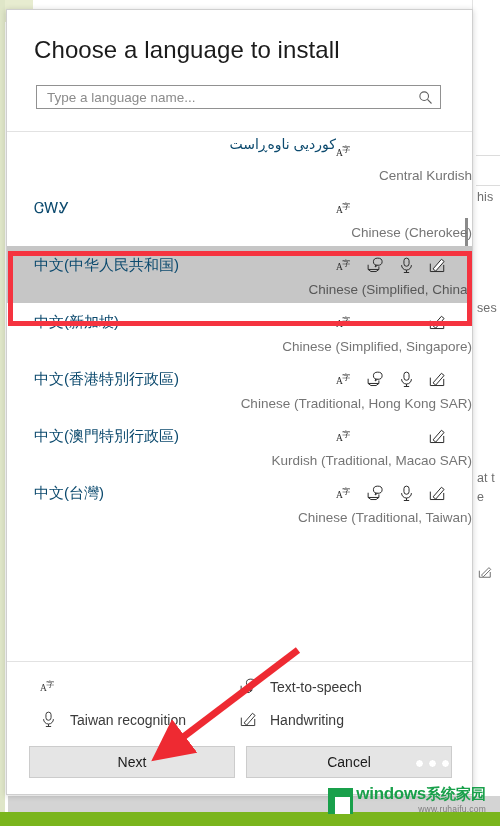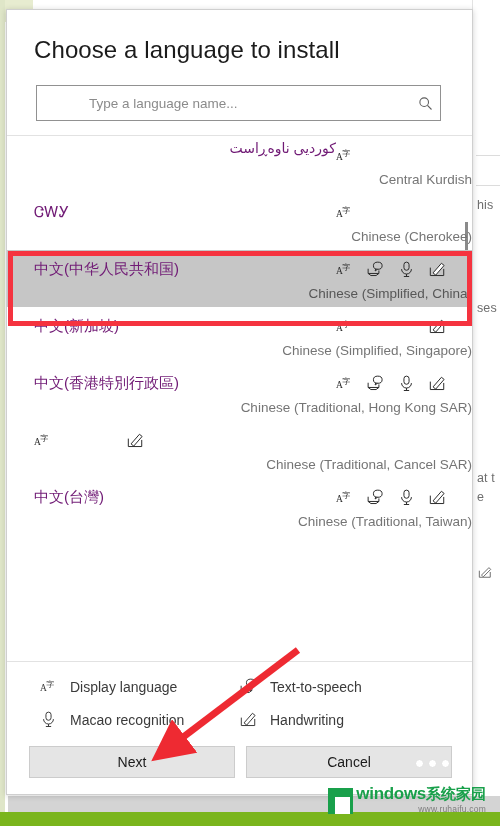--- a/index.html
+++ b/index.html
@@ -90,29 +90,28 @@
 
   .dlg-title {
     font-size: 24px;
     color: #1b1b1b;
     font-weight: 400;
     margin: 26px 0 0 27px;
     letter-spacing: .1px;
   }
 
   .search-wrap {
-    margin: 21px 0 0 29px;
+    margin: 21px 0 8px 29px;
     width: 405px;
-    height: 36px;
+    height: 24px;
     border: 1px solid #919191;
     box-sizing: border-box;
     display: flex;
     align-items: center;
     background: #fff;
-    padding-left: 42px;
   }
   .search-input {
     flex: 1;
     border: 0;
     outline: none;
     font-family: inherit;
     font-size: 13.5px;
     color: #2b2b2b;
     padding: 0 8px 0 10px;
     background: transparent;
@@ -149,21 +148,21 @@
 
   .lang-native {
     display: flex;
     align-items: center;
     height: 28px;
     padding-left: 27px;
     padding-right: 22px;
   }
   .native {
     font-size: 15px;
-    color: #701a75;
+    color: #0c4a6e;
     white-space: nowrap;
     flex: 1;
   }
   .native-rtl { direction: rtl; font-size: 14px; }
 
   .feat-icons {
     display: flex;
     align-items: center;
     gap: 14px;
     margin-right: 4px;
@@ -316,21 +315,21 @@
 </style>
 </head>
 <body>
 
 <div id="page-bg">
   <div class="bg-olive-top"></div>
   <div class="bg-olive-left"></div>
   <div class="bg-settings-panel"></div>
   <div class="bg-rule" style="top:155px"></div>
   <div class="bg-rule" style="top:185px"></div>
-  <div class="bg-frag" style="left:477px;top:198px">his</div>
+  <div class="bg-frag" style="left:477px;top:190px">his</div>
   <div class="bg-frag" style="left:477px;top:301px">ses</div>
   <div class="bg-frag" style="left:477px;top:471px">at t</div>
   <div class="bg-frag" style="left:477px;top:490px">e</div>
   <div class="bg-frag-icon" style="left:478px;top:565px">
     <svg width="14" height="14" viewBox="0 0 16 16" fill="none" stroke="#6a6a6a" stroke-width="1.1">
       <path d="M1.5 6.5 L1.5 14 L14 14 L14 8"></path>
       <path d="M4 11.5 L12.5 3 L14.5 5 L6 13.5 Z" fill="#fff"></path>
     </svg>
   </div>
   <div class="bg-grey-strip"></div>
@@ -480,38 +479,39 @@
                 <path d="M1.4 7 L1.4 15.4 L15.6 15.4 L15.6 8.4"></path>
                 <path d="M4.3 12.6 L13.2 2.4 L16 4.7 L7.1 14.9 Z" fill="#ffffff"></path>
               </svg>
             </span>
           </div>
         </div>
         <div class="lang-english">Chinese (Traditional, Hong Kong SAR)</div>
       </div>
       <div class="lang-row">
         <div class="lang-native">
+          <div class="native">中文(澳門特別行政區)</div>
           <div class="feat-icons">
             <span class="feat-slot">
               <svg width="17" height="17" viewBox="0 0 18 18">
                 <text x="0" y="14" font-family="Liberation Serif, serif" font-size="10" fill="currentColor">A</text>
                 <text x="6.5" y="9.5" font-family="DejaVu Sans, sans-serif" font-size="8.5" fill="currentColor">字</text>
               </svg>
             </span>
             <span class="feat-slot empty"></span>
             <span class="feat-slot empty"></span>
             <span class="feat-slot">
               <svg width="17" height="17" viewBox="0 0 18 18" fill="none" stroke="currentColor" stroke-width="1.05">
                 <path d="M1.4 7 L1.4 15.4 L15.6 15.4 L15.6 8.4"></path>
                 <path d="M4.3 12.6 L13.2 2.4 L16 4.7 L7.1 14.9 Z" fill="#ffffff"></path>
               </svg>
             </span>
           </div>
         </div>
-        <div class="lang-english">Chinese (Traditional, Cancel SAR)</div>
+        <div class="lang-english">Kurdish (Traditional, Macao SAR)</div>
       </div>
       <div class="lang-row">
         <div class="lang-native">
           <div class="native">中文(台灣)</div>
           <div class="feat-icons">
             <span class="feat-slot">
               <svg width="17" height="17" viewBox="0 0 18 18">
                 <text x="0" y="14" font-family="Liberation Serif, serif" font-size="10" fill="currentColor">A</text>
                 <text x="6.5" y="9.5" font-family="DejaVu Sans, sans-serif" font-size="8.5" fill="currentColor">字</text>
               </svg>
@@ -545,21 +545,20 @@
     </div>
 
   <div class="legend">
     <div class="legend-item">
       <span class="feat-slot">
           <svg width="17" height="17" viewBox="0 0 18 18">
             <text x="0" y="14" font-family="Liberation Serif, serif" font-size="10" fill="currentColor">A</text>
             <text x="6.5" y="9.5" font-family="DejaVu Sans, sans-serif" font-size="8.5" fill="currentColor">字</text>
           </svg>
         </span>
-      <span>Display language</span>
     </div>
     <div class="legend-item">
       <span class="feat-slot">
           <svg width="17" height="17" viewBox="0 0 18 18" fill="none" stroke="currentColor" stroke-width="1.05">
             <path d="M1.2 8.2 L1.2 13.2 L12.6 13.2 L12.6 10"></path>
             <path d="M1.2 13.2 L4.2 15.4 L9.6 15.4 L12.6 13.2"></path>
             <ellipse cx="11.4" cy="5" rx="4.6" ry="3.8"></ellipse>
             <path d="M9.3 8.2 L8.6 10.6 L11.2 8.7"></path>
           </svg>
         </span>
@@ -567,21 +566,21 @@
     </div>
     <div class="legend-item">
       <span class="feat-slot">
           <svg width="17" height="17" viewBox="0 0 18 18" fill="none" stroke="currentColor" stroke-width="1.05">
             <rect x="6.3" y="1.2" width="5.4" height="8.6" rx="2.7"></rect>
             <path d="M3.8 8.6 a5.2 5.2 0 0 0 10.4 0"></path>
             <line x1="9" y1="13.8" x2="9" y2="16.4"></line>
             <line x1="6.2" y1="16.4" x2="11.8" y2="16.4"></line>
           </svg>
         </span>
-      <span>Macao recognition</span>
+      <span>Taiwan recognition</span>
     </div>
     <div class="legend-item">
       <span class="feat-slot">
           <svg width="17" height="17" viewBox="0 0 18 18" fill="none" stroke="currentColor" stroke-width="1.05">
             <path d="M1.4 7 L1.4 15.4 L15.6 15.4 L15.6 8.4"></path>
             <path d="M4.3 12.6 L13.2 2.4 L16 4.7 L7.1 14.9 Z" fill="#ffffff"></path>
           </svg>
         </span>
       <span>Handwriting</span>
     </div>

